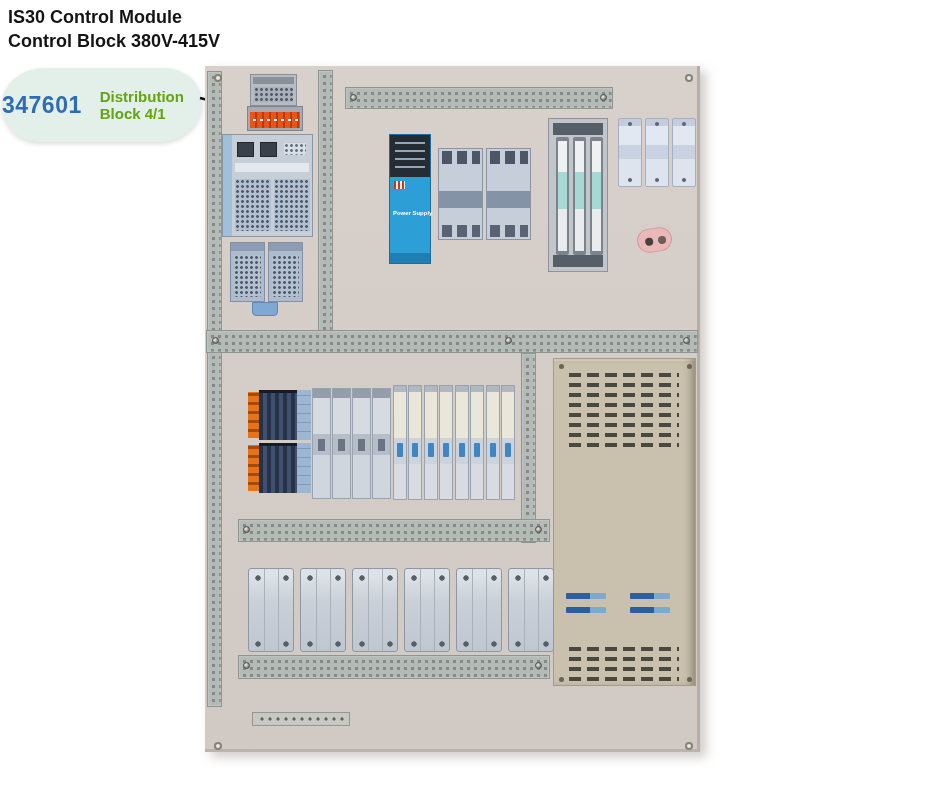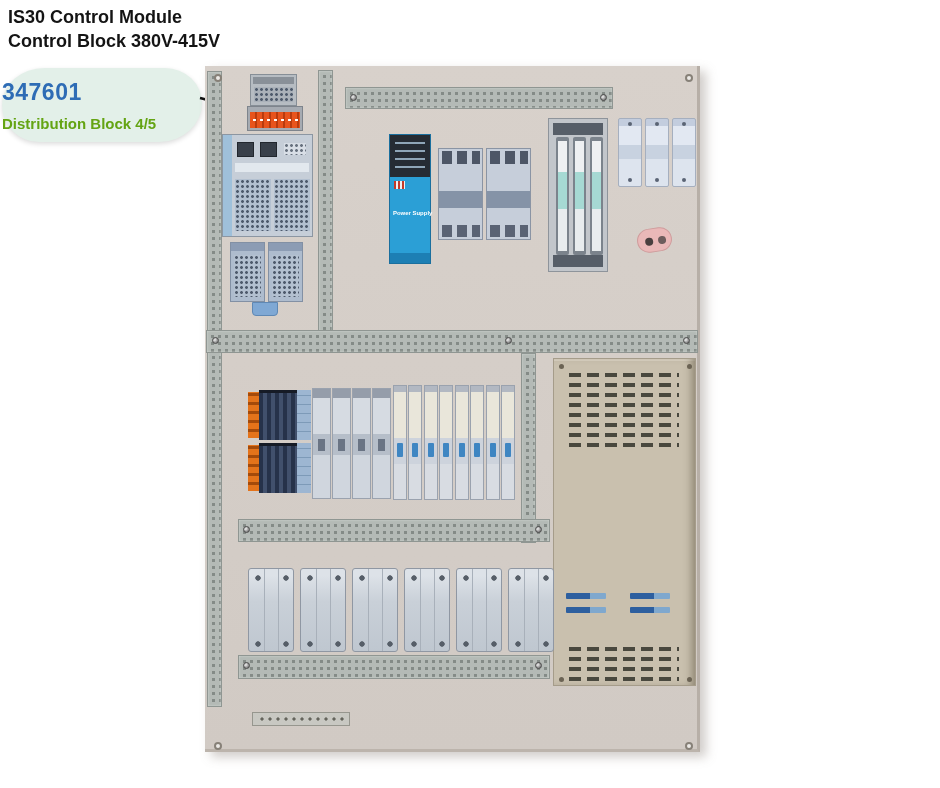--- a/index.html
+++ b/index.html
@@ -7,21 +7,21 @@
          font-family:"Liberation Sans",sans-serif;}
   .stage *{box-sizing:border-box;}
 
   
   .title{position:absolute;left:8px;top:6px;color:#141414;font-weight:700;font-size:18px;line-height:1.32;}
 
   
   .callout{position:absolute;left:2px;top:68px;width:200px;height:74px;background:#e3f0e9;
            border-radius:46px 40px 46px 40px / 40px 38px 42px 40px;
            box-shadow:0 2px 5px rgba(0,0,0,0.14);
-           display:flex;flex-direction:column;align-items:flex-start;justify-content:center;gap:9px;}
+           display:flex;flex-direction:row;align-items:center;justify-content:center;gap:18px;}
   .callout-num{color:#2e6cb5;font-weight:700;font-size:23px;letter-spacing:0.5px;}
   .callout-label{color:#64a413;font-weight:700;font-size:15px;}
   .arrow{position:absolute;left:196px;top:88px;}
 
   
   .panel{position:absolute;left:205px;top:66px;width:495px;height:686px;
          background:linear-gradient(180deg,#d8d1cb,#d1cac4);
          border-right:3px solid #b7afa7;border-bottom:3px solid #bcb4ac;
          box-shadow:6px 5px 10px rgba(120,110,100,0.35);}
   .comp{position:absolute;}
@@ -106,21 +106,21 @@
 
 <div class="stage">
 
   <div class="title">
     <div>IS30 Control Module</div>
     <div>Control Block 380V-415V</div>
   </div>
 
   <div class="callout">
     <div class="callout-num">347601</div>
-    <div class="callout-label">Distribution Block 4/5</div>
+    <div class="callout-label">Distribution Block 4/1</div>
   </div>
 
   <svg class="arrow" width="62" height="34" viewBox="0 0 62 34">
     <defs>
       <marker id="ah" markerWidth="9" markerHeight="8" refX="7" refY="4" orient="auto">
         <path d="M0,0 L8,4 L0,8 Z" fill="#101010"></path>
       </marker>
     </defs>
     <path d="M4,10 C 20,14 34,17 48,21" fill="none" stroke="#101010" stroke-width="2.6" marker-end="url(#ah)"></path>
   </svg>

